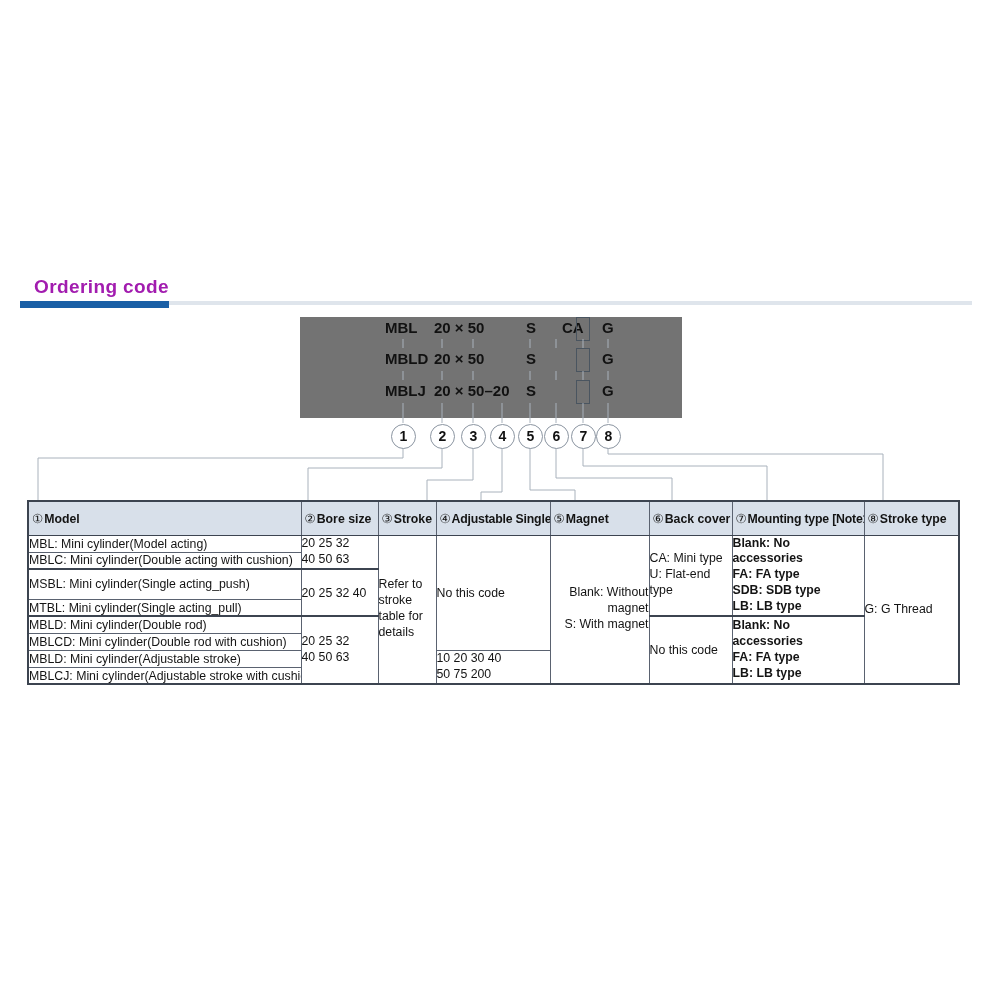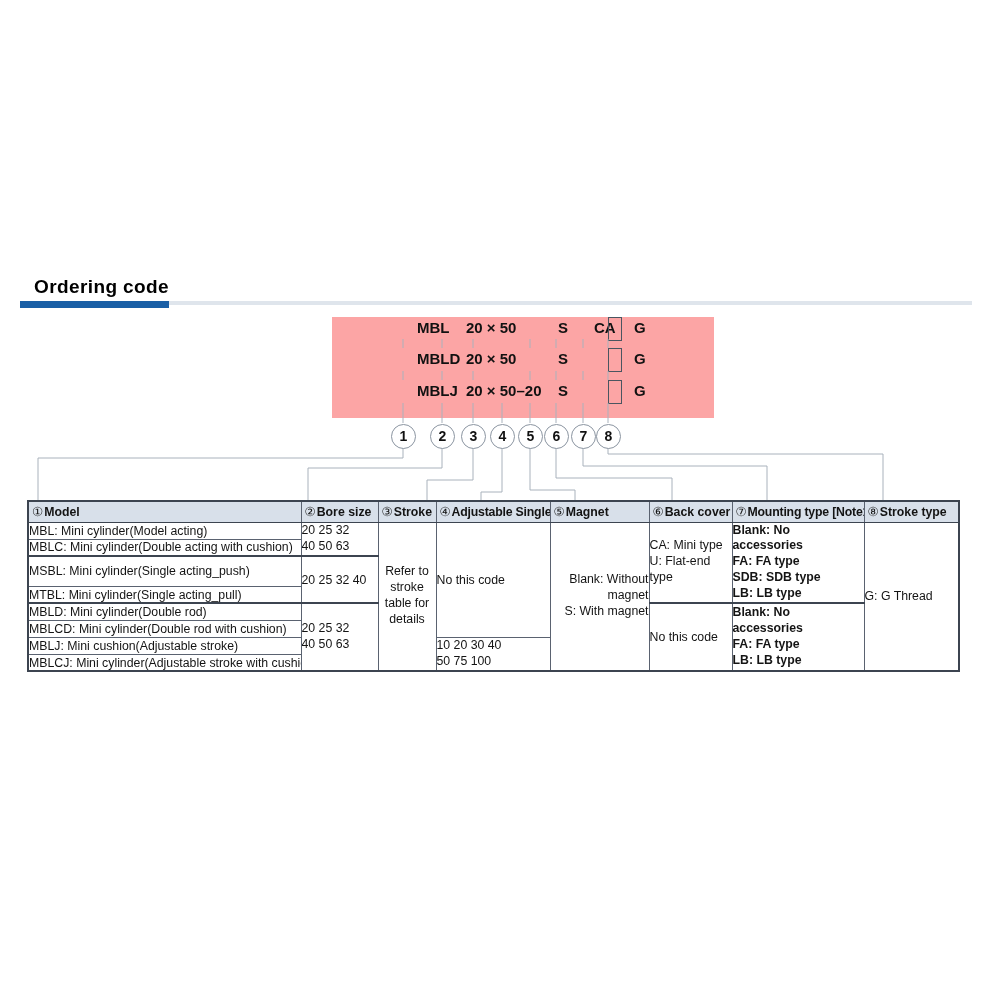--- a/index.html
+++ b/index.html
@@ -1,26 +1,26 @@
 <!DOCTYPE html>
 <html><head>
 <meta charset="utf-8">
 <style>
   html,body{margin:0;padding:0;background:#fff;}
   #page{position:relative;width:1000px;height:1000px;background:#ffffff;overflow:hidden;
         font-family:"Liberation Sans",sans-serif;color:#1a1a1a;}
 
   
   #title{position:absolute;left:34px;top:276px;font-size:19px;font-weight:bold;
-         letter-spacing:0.4px;color:#000000;}
+         letter-spacing:0.4px;color:#a21caf;}
   #rule-light{position:absolute;left:20px;top:301px;width:952px;height:4px;background:#dfe5ec;}
   #rule-dark{position:absolute;left:20px;top:301px;width:149px;height:7px;background:#1a5fa6;}
 
   
-  .code-bar{position:absolute;left:300px;width:382px;height:38px;background:#fca5a5;margin-left:32px;}
+  .code-bar{position:absolute;left:300px;width:382px;height:38px;background:#737373;}
   .code-bar span{position:absolute;top:0;height:22px;line-height:22px;
                  font-weight:bold;font-size:15px;color:#111;white-space:nowrap;}
   .cb-model{left:85px;}
   .cb-size{left:134px;}
   .cb-magnet{left:226px;}
   .cb-back{left:262px;}
   .cb-thread{left:302px;}
   .opt-box{position:absolute;left:276px;top:4px;width:12px;height:12px;
            border:1px solid #4a5560;background:transparent;}
 
@@ -32,32 +32,32 @@
                border:1px solid #8b95a1;background:#fff;text-align:center;line-height:23px;
                font-size:14px;font-weight:bold;color:#111;}
 
   
   #spec-table{position:absolute;left:27px;top:500px;border-collapse:collapse;
               table-layout:fixed;width:931px;}
   #spec-table th,#spec-table td{border:1px solid #5a6270;padding:0;overflow:hidden;
               font-size:12.3px;color:#141414;}
   #spec-table{border:2px solid #3c4450;}
   #spec-table tr{height:17px;}
-  #spec-table tr.hdr{height:21px;}
+  #spec-table tr.hdr{height:34px;}
   #spec-table tr.grp td{border-top:2px solid #3c4450;}
   #spec-table th{background:#d8e0ea;text-align:left;font-weight:bold;
                  padding-left:3px;white-space:nowrap;border-bottom:1.5px solid #3c4450;}
   .cnum{font-weight:normal;font-size:12.5px;margin-right:1px;}
   th.hdr-sm{font-size:10.9px;letter-spacing:-0.2px;}
   td.model{padding-left:7px;white-space:nowrap;}
   td.sm{font-size:10.9px;margin-left:18px;}
   td.xs{font-size:10.4px;}
   .pre{white-space:pre-line;line-height:1.3;}
   td.bore{padding-left:5px;}
-  td.stroke{text-align:center;}
+  td.stroke{text-align:left;}
   td.adj{padding-left:11px;}
   td.magnet{text-align:right;padding-right:5px;}
   td.backtop{padding-left:3px;font-size:11px;}
   td.backbot{padding-left:7px;}
   td.mount{padding-left:4px;font-size:11px;font-weight:bold;}
   td.thread{padding-left:7px;}
 
   
   #footnote{position:absolute;left:34px;top:664px;font-size:12.4px;color:#141414;}
 </style>
@@ -181,23 +181,23 @@
 40 50 63</td>
       <td class="backbot" rowspan="4">No this code</td>
       <td class="mount pre" rowspan="4">Blank: No accessories
 FA: FA type
 LB: LB type</td>
     </tr>
     <tr>
       <td class="model sm">MBLCD: Mini cylinder(Double rod with cushion)</td>
     </tr>
     <tr>
-      <td class="model">MBLJ: Mini cushion(Adjustable stroke)</td>
+      <td class="model">MBLD: Mini cylinder(Adjustable stroke)</td>
       <td class="adj pre" rowspan="2">10 20 30 40
-50 75 100</td>
+50 75 200</td>
     </tr>
     <tr>
       <td class="model xs">MBLCJ: Mini cylinder(Adjustable stroke with cushion)</td>
     </tr>
   </tbody>
     </table>
 
 
 </div>
 

